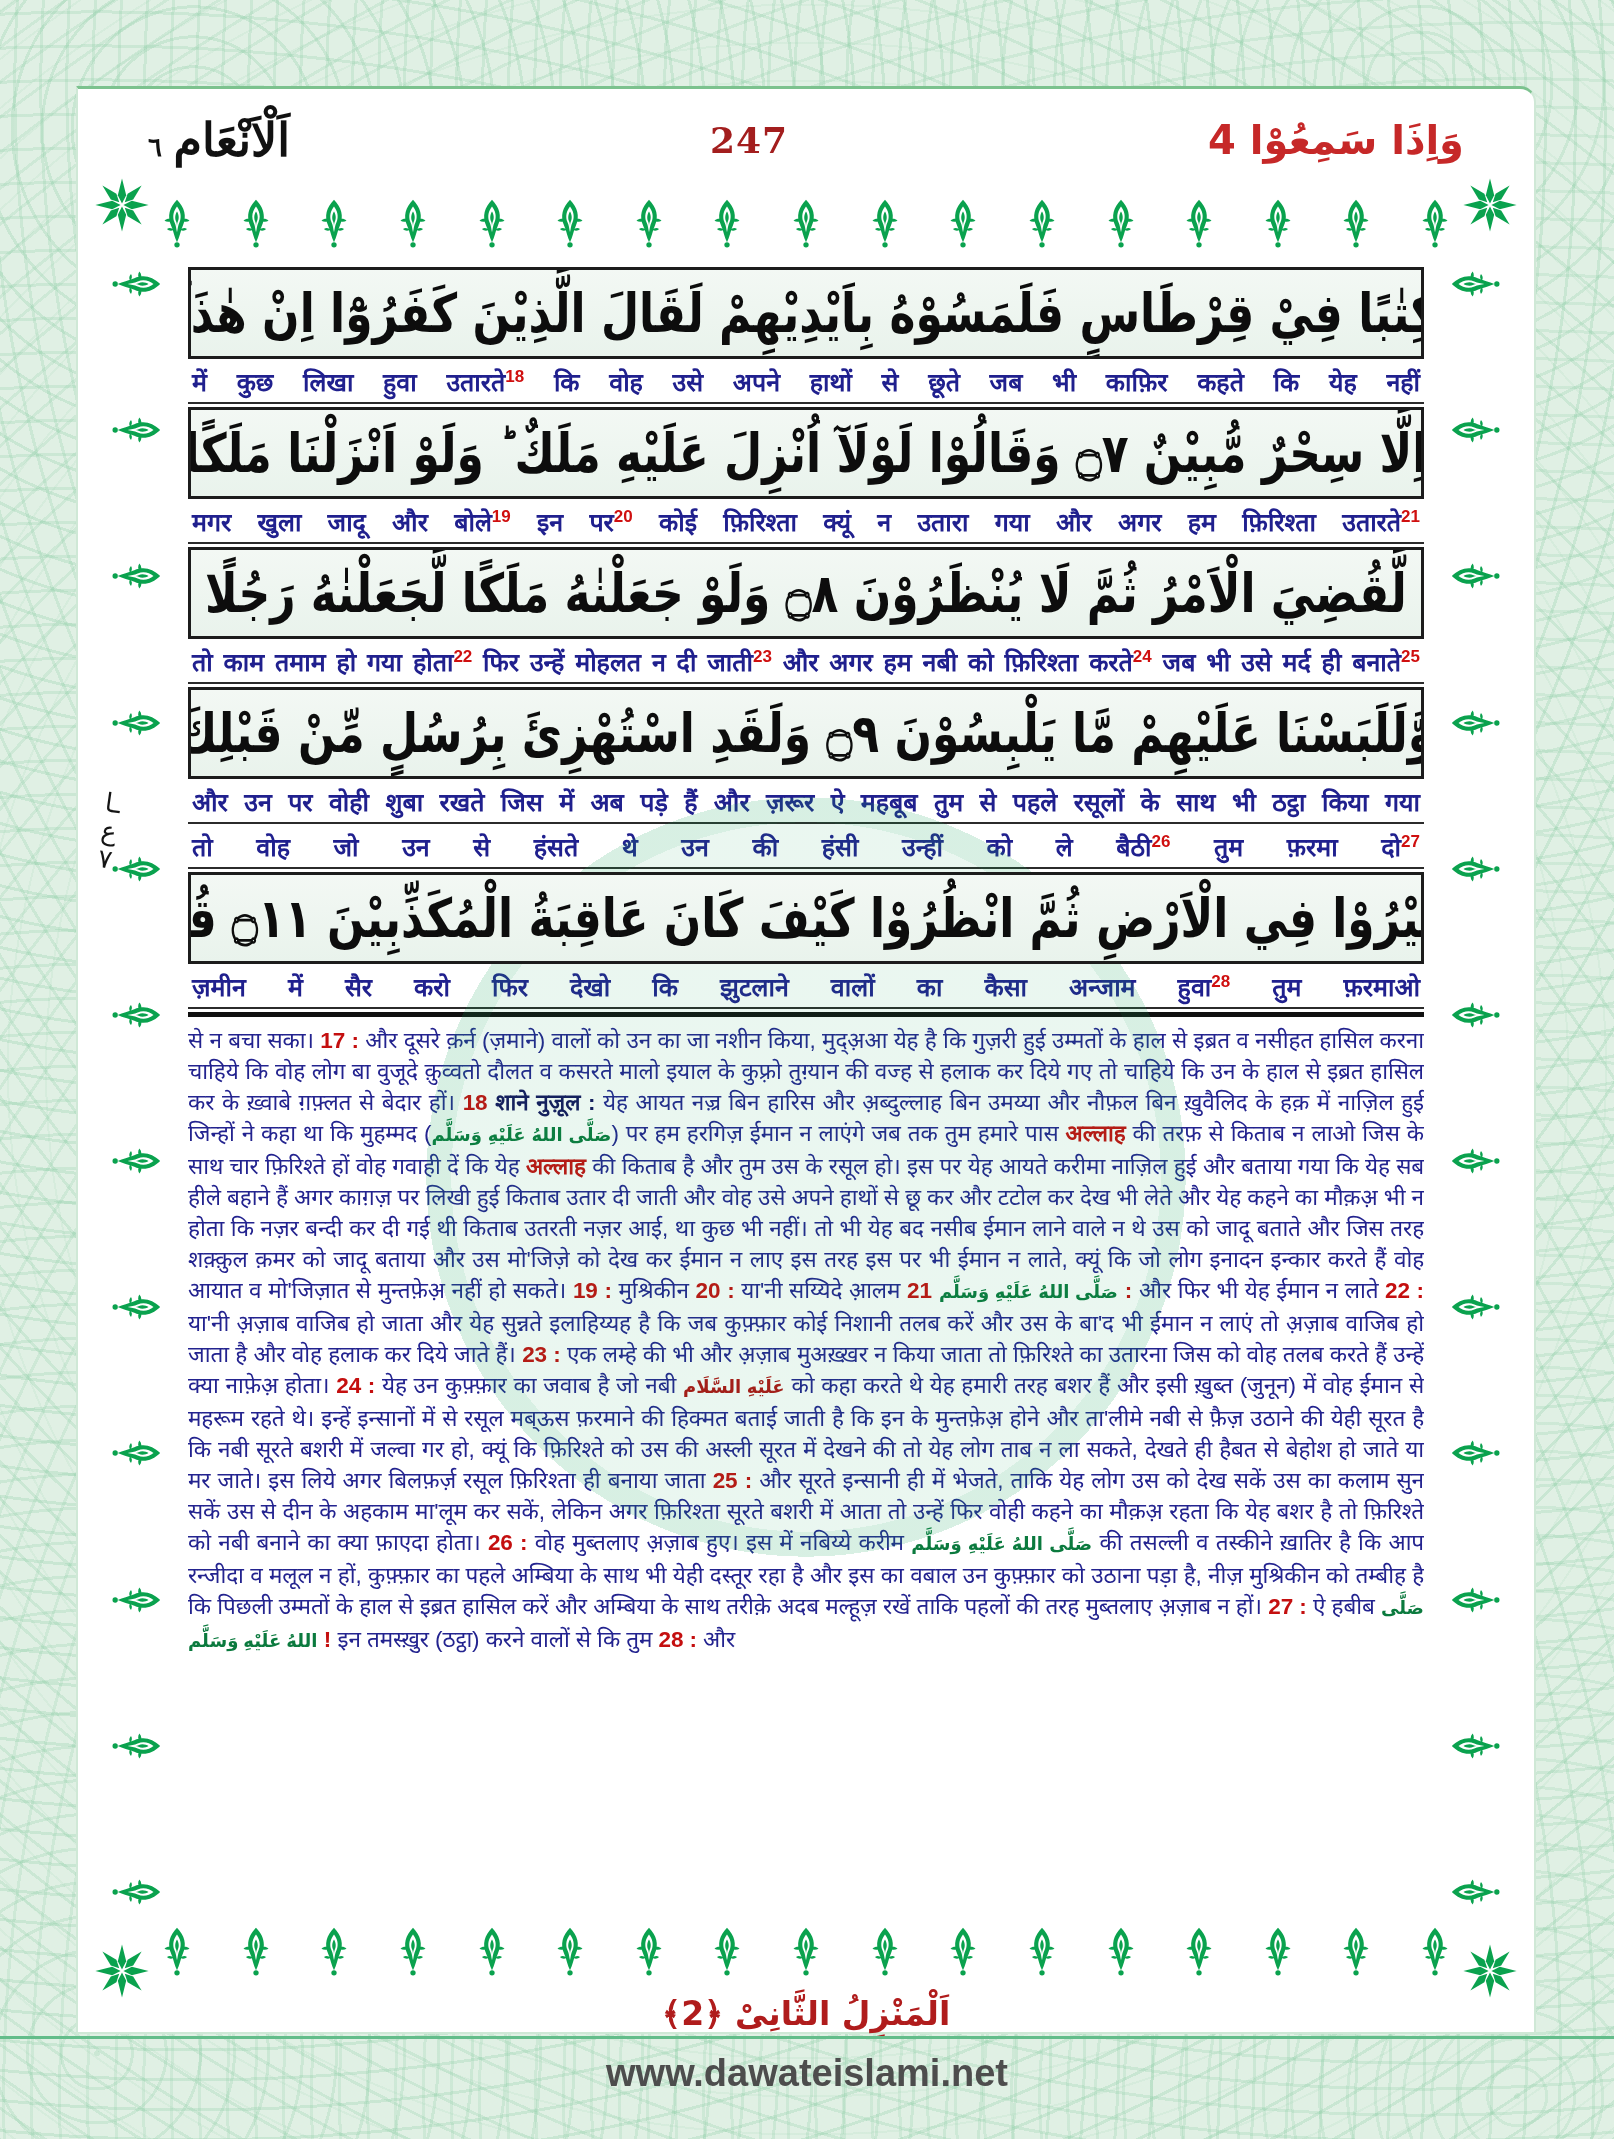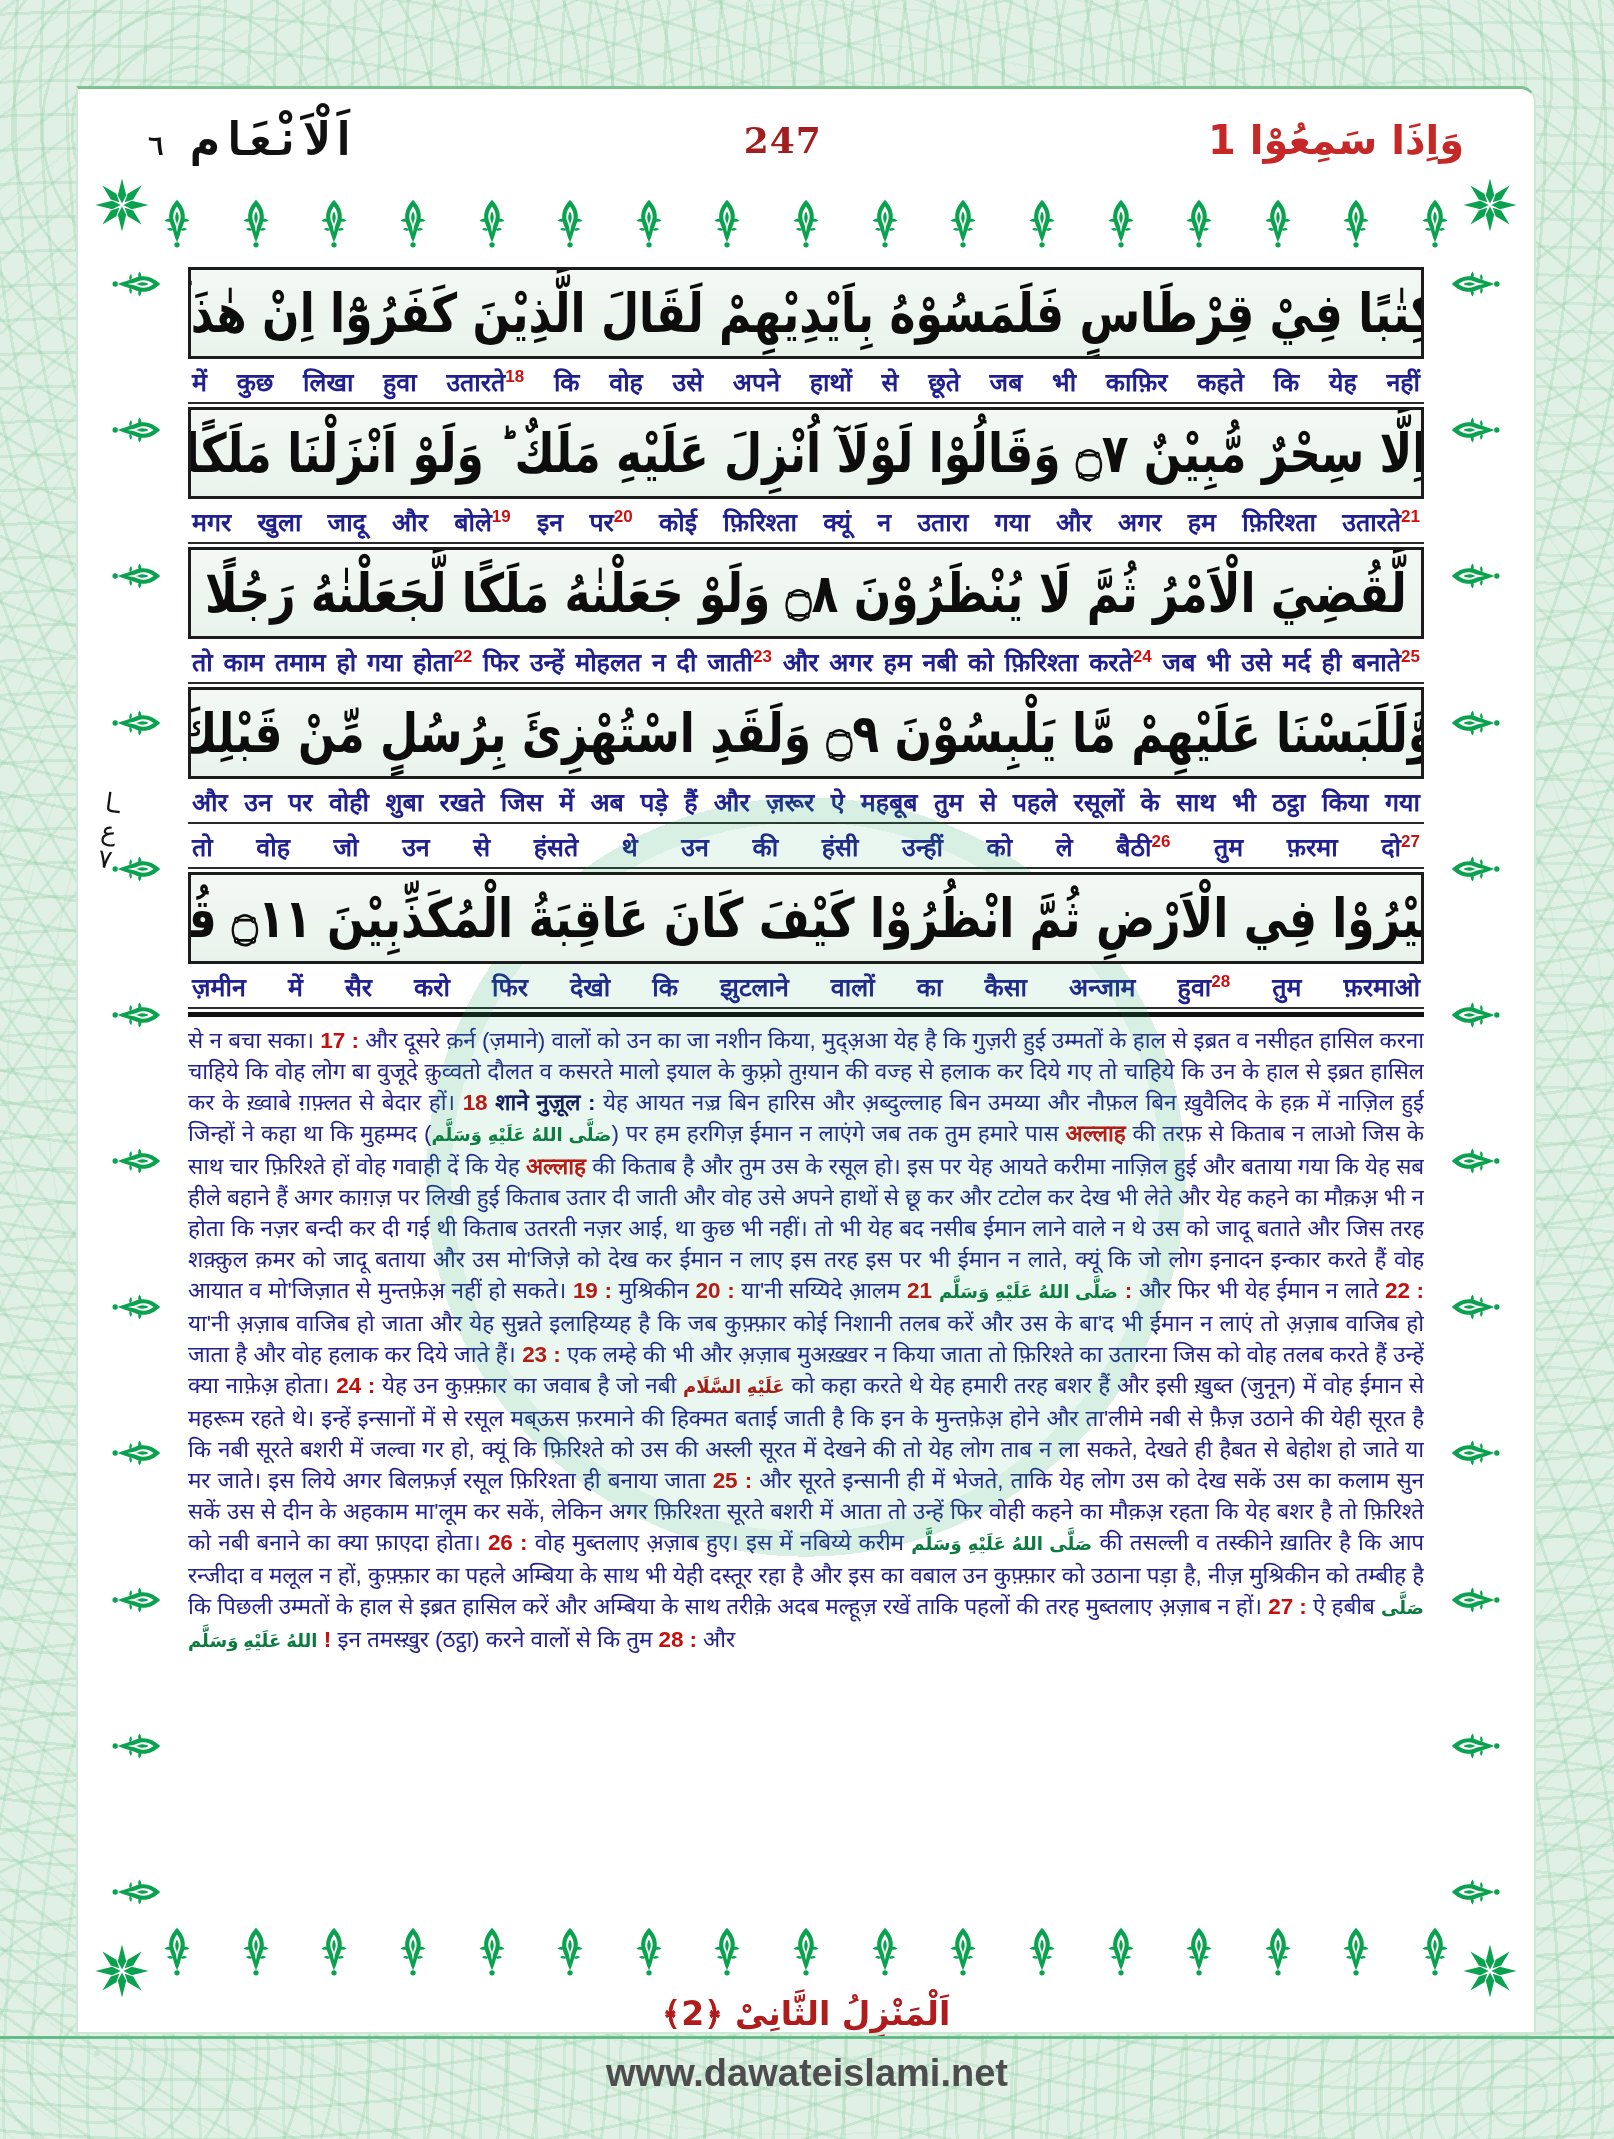--- a/index.html
+++ b/index.html
@@ -20,21 +20,21 @@
     background:#ffffff;
     border:2px solid #cfe8d6;
     border-top:3px solid #7cc28e;
     border-radius:0 16px 0 0;
   }
   
   .header {
     position:absolute; top:8px; left:70px; right:70px; height:86px;
     display:flex; justify-content:space-between; align-items:center;
   }
-  .hdr-surah { font-size:46px; font-weight:bold; color:#111; direction:rtl; font-family:Liberation Mono, monospace; }
+  .hdr-surah { font-size:46px; font-weight:bold; color:#111; direction:rtl; font-family:Liberation Serif, serif; }
   .hdr-surah .num { font-size:26px; }
   .hdr-page  { font-size:36px; font-weight:bold; color:#a31e1e; font-family:"DejaVu Serif",serif; letter-spacing:1px; }
   .hdr-juz   { font-size:40px; font-weight:bold; color:#c62828; direction:rtl; font-family:"DejaVu Sans",sans-serif; }
   
   .frame { position:absolute; left:18px; right:18px; top:94px; height:1810px; }
   .orn { position:absolute; display:flex; justify-content:space-between; align-items:center; overflow:hidden; }
   .orn-top    { top:0;    left:66px; right:66px; height:82px; }
   .orn-bottom { bottom:0; left:66px; right:66px; height:82px; }
   .orn-left   { left:0;  top:72px; bottom:72px; width:80px; flex-direction:column; }
   .orn-right  { right:0; top:72px; bottom:72px; width:80px; flex-direction:column; }
@@ -101,21 +101,21 @@
   }
 </style>
 </head>
 <body>
 
 <div class="page">
 
   <div class="header">
     <div class="hdr-surah"><span>اَلْاَنْعَام</span> <span class="num">٦</span></div>
     <div class="hdr-page">247</div>
-    <div class="hdr-juz">وَاِذَا سَمِعُوْا 1</div>
+    <div class="hdr-juz">وَاِذَا سَمِعُوْا 4</div>
   </div>
 
   <div class="frame">
     <div class="orn orn-top">
         <span class="motif">
           <svg viewBox="0 0 36 62" width="30" height="58" xmlns="http://www.w3.org/2000/svg">
             <path d="M18 2C27 11 30 22 25 33c-3 7-4 14-7 20-3-6-4-13-7-20C6 22 9 11 18 2Z" fill="#0aa24e"></path>
             <path d="M18 10c4 5 6 12 3 19-2 4-2 8-3 12-1-4-1-8-3-12-3-7-1-14 3-19Z" fill="#ffffff"></path>
             <path d="M18 16c2 3 3 8 1 12-1 2-1 5-1 7 0-2 0-5-1-7-2-4-1-9 1-12Z" fill="#0aa24e"></path>
             <circle cx="18" cy="56" r="3.2" fill="#0aa24e"></circle>

